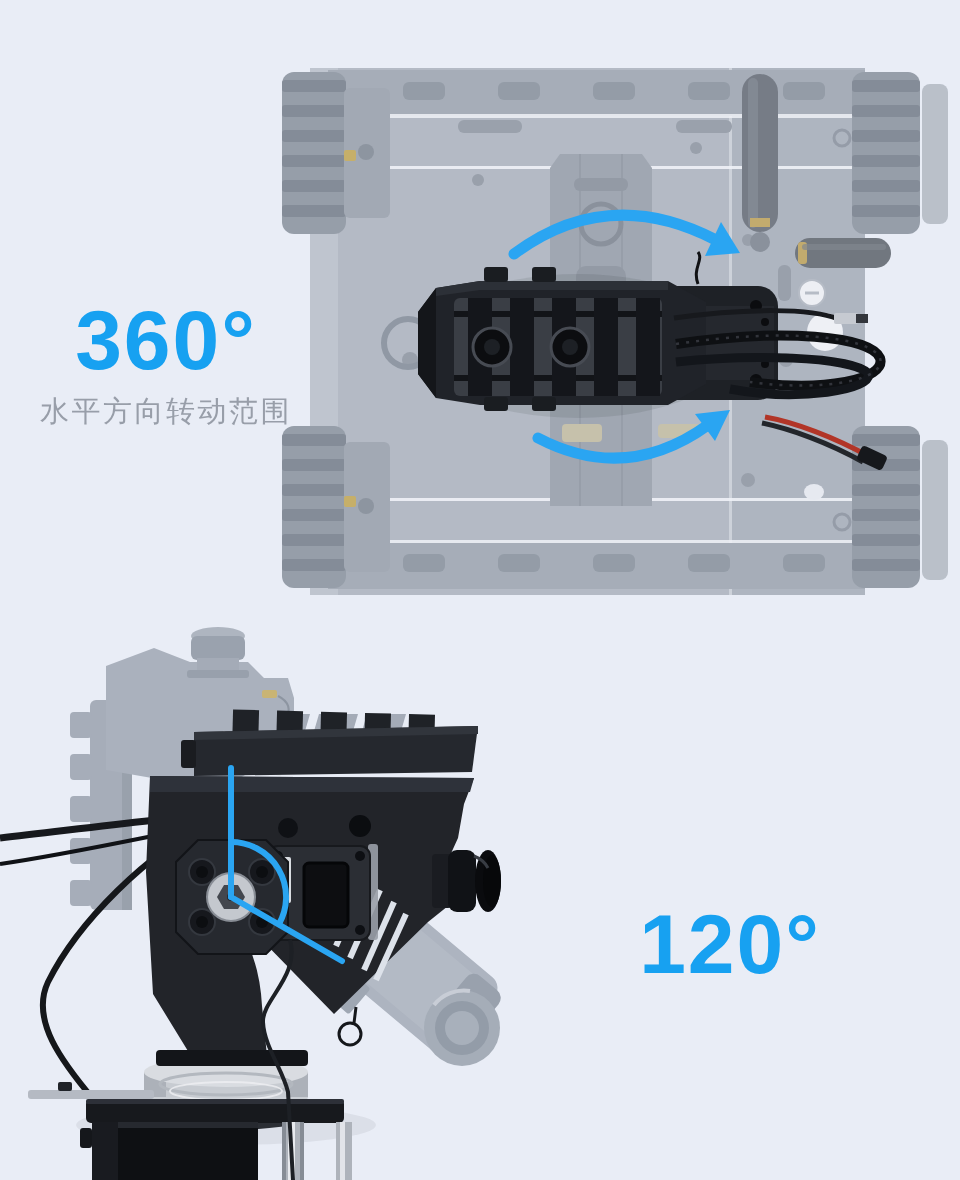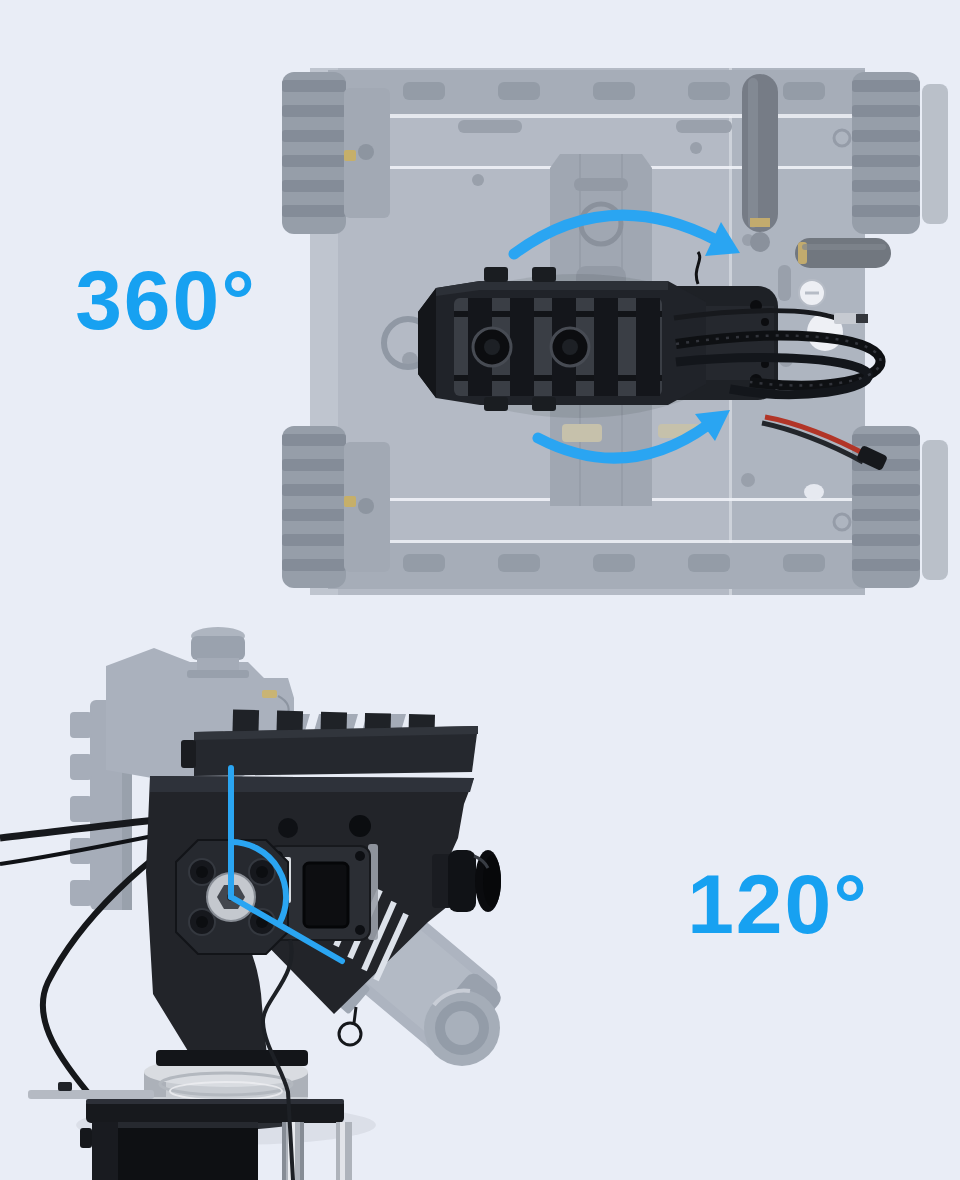--- a/index.html
+++ b/index.html
@@ -6,39 +6,40 @@
   body{
     width:960px;height:1180px;
     background:var(--bg,#e9edf6);
     font-family:"Liberation Sans","DejaVu Sans",sans-serif;
     overflow:hidden;
   }
   .stage{position:relative;width:960px;height:1180px;background:var(--bg,#e9edf6);}
   .spec{position:absolute;text-align:center;}
   .spec-value{
     font-size:84px;font-weight:700;line-height:1;
-    color:var(--accent,#17a1f1);letter-spacing:2px;
+    color:var(--accent,#17a1f1);letter-spacing:2px;margin-top:40px;
   }
   .spec-label{
     margin-top:10px;font-size:29px;font-weight:400;
     color:var(--caption,#989ea9);letter-spacing:2.5px;white-space:nowrap;
   }
   .spec-top{left:36px;top:258px;width:260px;}
-  .spec-bottom{left:624px;top:862px;width:308px;}
+  .spec-bottom{left:576px;top:862px;width:308px;}
   .art{position:absolute;display:block;}
   .art-top{left:278px;top:60px;}
   .art-bottom{left:0px;top:620px;}
 </style>
 </head>
 <body>
 
 <div class="stage">
 
   <section class="spec spec-top">
     <div class="spec-value">360°</div>
+    <div class="spec-label">水平方向转动范围</div>
   </section>
 
   <svg class="art art-top" width="682" height="540" viewBox="0 0 682 540">
 
     <g>
       <rect x="32" y="8" width="555" height="527" rx="10" fill="#b4bac5"></rect>
       <rect x="32" y="8" width="28" height="527" fill="#bfc5cf"></rect>
       <rect x="452" y="8" width="135" height="527" fill="#aeb5c0"></rect>
       <rect x="451" y="8" width="3" height="527" fill="#cdd2da"></rect>
       <rect x="50" y="10" width="537" height="46" fill="#a6adb8"></rect>

